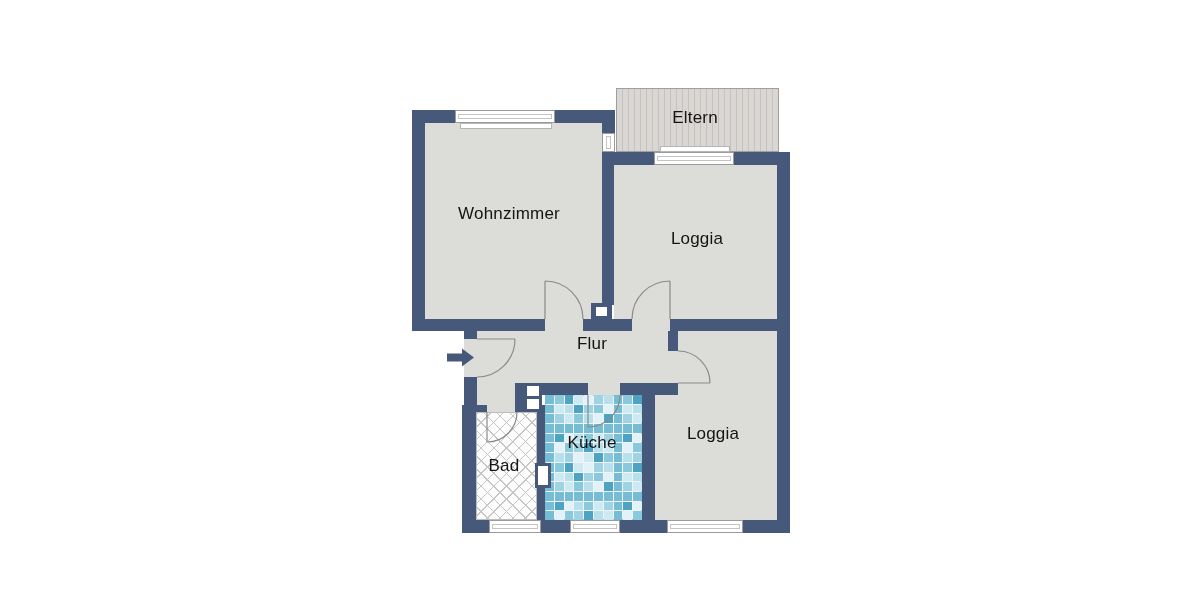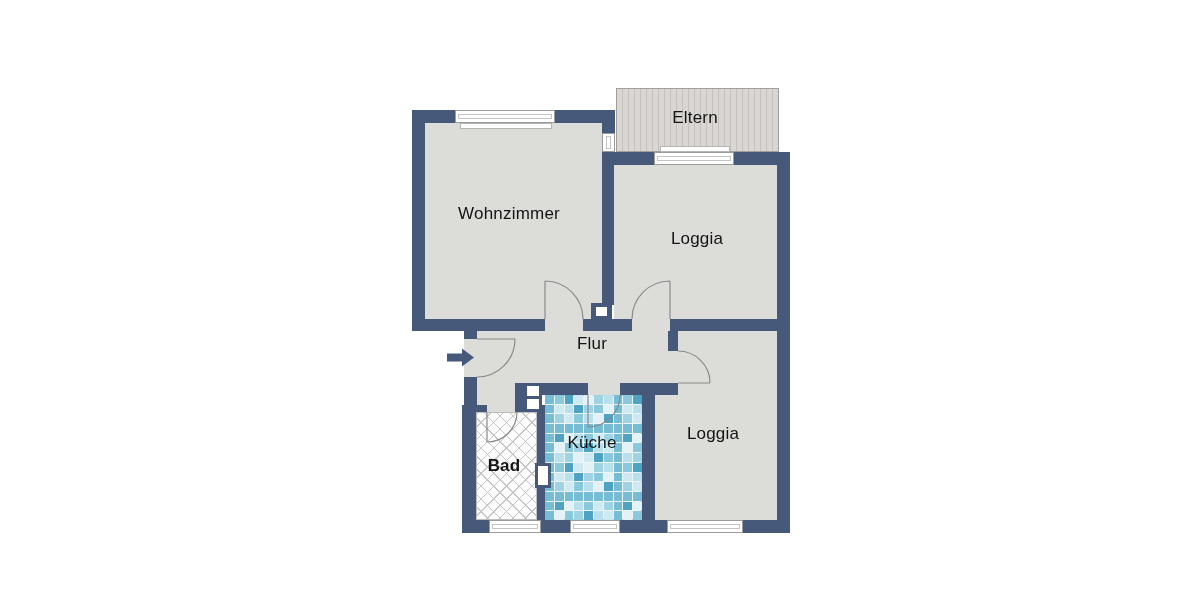--- a/index.html
+++ b/index.html
@@ -180,21 +180,21 @@
       <path d="M620,395 A32 32 0 0 1 588,427 M588,395 L588,427"></path>
       <path d="M517,412 A30 30 0 0 1 487,442 M487,412 L487,442"></path>
     </g>
     <path d="M447,353.5 L462,353.5 L462,348.5 L474,357.5 L462,366.5 L462,361.5 L447,361.5 Z" fill="#46597b"></path>
   </svg>
 
   <span class="label" style="left:509px;top:214px;">Wohnzimmer</span>
   <span class="label" style="left:695px;top:118px;">Eltern</span>
   <span class="label" style="left:697px;top:239px;">Loggia</span>
   <span class="label" style="left:592px;top:344px;">Flur</span>
-  <span class="label" style="left:504px;top:466px;font-weight:bold;">Bad</span>
+  <span class="label" style="left:504px;top:466px;">Bad</span>
   <span class="label" style="left:592px;top:443px;">Küche</span>
   <span class="label" style="left:713px;top:434px;">Loggia</span>
 <div class="floor" style="left: 464px; top: 339px; width: 13px; height: 38px;"></div>
     <div class="floor" style="left: 477px; top: 383px; width: 38px; height: 29px;"></div>
     <div class="floor" style="left: 545px; top: 319px; width: 38px; height: 12px;"></div>
     <div class="floor" style="left: 632px; top: 319px; width: 38px; height: 12px;"></div>
     <div class="floor" style="left: 588px; top: 383px; width: 32px; height: 12px;"></div>
     <div class="floor" style="left: 668px; top: 351px; width: 10px; height: 32px;"></div>
     <div class="wall" style="left: 412px; top: 110px; width: 13px; height: 221px;"></div>
     <div class="wall" style="left: 412px; top: 110px; width: 43px; height: 13px;"></div>

